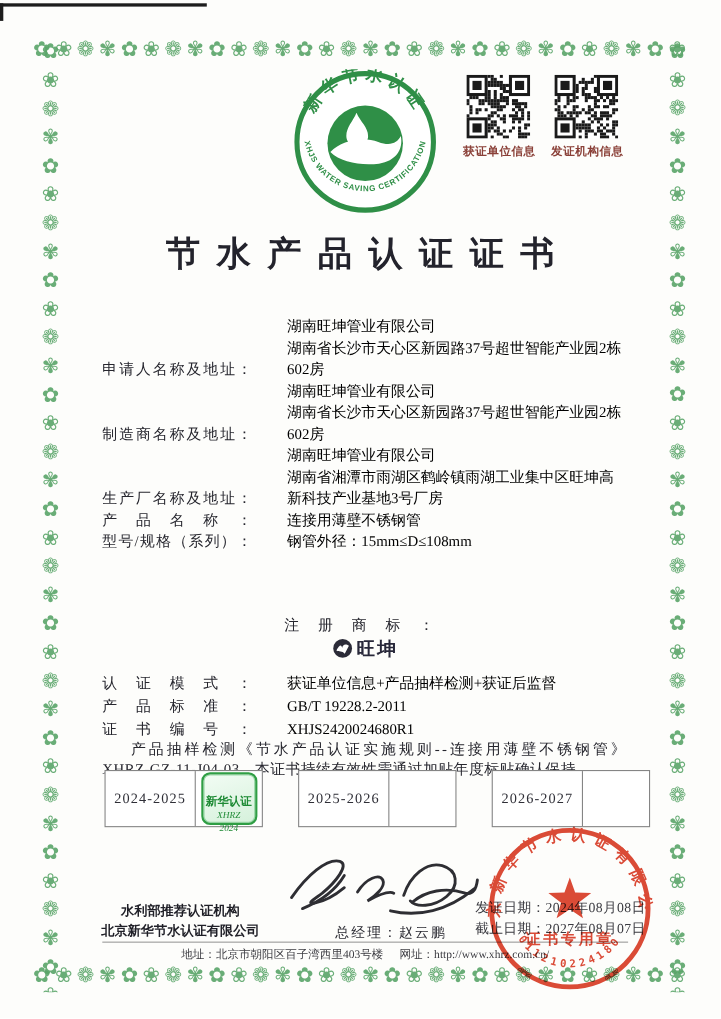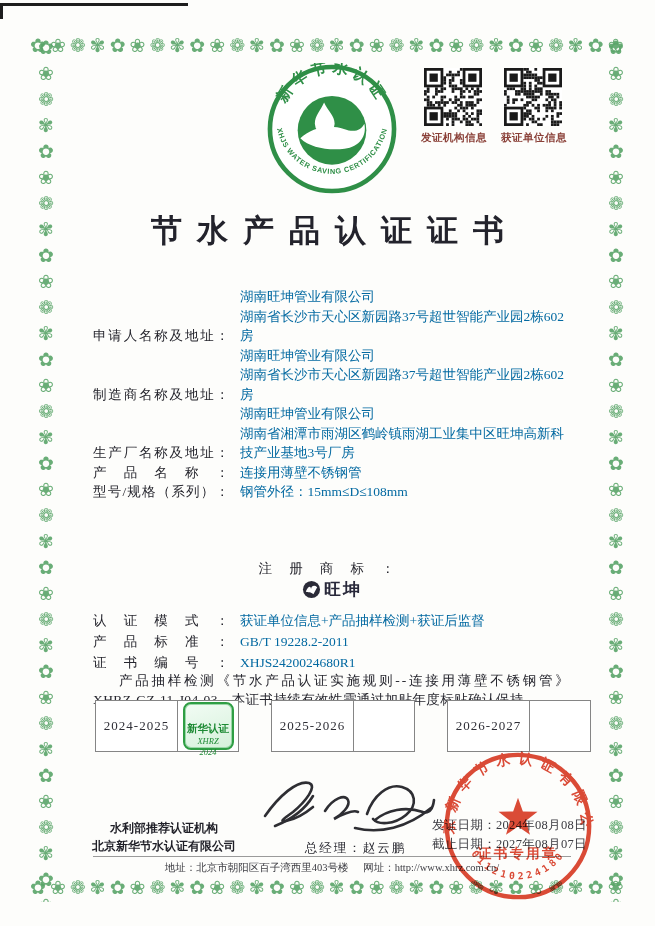--- a/index.html
+++ b/index.html
@@ -25,21 +25,21 @@
   .qr-item{width:64px;text-align:center;}
   .qr-item svg{width:58px;height:58px;display:block;margin:0 auto;}
   .qr-label{margin-top:5px;font-size:10.5px;font-weight:bold;color:#8a4038;letter-spacing:.5px;white-space:nowrap;}
   
   .title{position:absolute;top:210px;left:0;width:655px;text-align:center;
          font-size:31px;font-weight:bold;letter-spacing:15px;text-indent:15px;color:#23232c;}
   
   .fields{position:absolute;top:287px;left:93px;width:478px;font-size:13.5px;line-height:19.5px;}
   .frow{display:flex;align-items:flex-end;}
   .flabel{flex:none;width:136px;margin-right:11px;text-align:justify;text-align-last:justify;color:#26262e;}
-  .fval{flex:1;color:#0369a1;}
+  .fval{flex:1;color:#000000;margin-left:21px;}
   .fval .l{display:block;}
   
   .tmrow{position:absolute;top:560px;left:93px;width:478px;display:flex;font-size:13.5px;align-items:center;flex-direction:column;}
   .brand{display:flex;align-items:center;gap:3px;}
   .brand-name{font-size:17px;font-weight:bold;letter-spacing:2px;color:#28283a;
               font-family:"Liberation Sans","DejaVu Sans",sans-serif;}
   
   .certs{position:absolute;top:610px;left:93px;width:478px;font-size:13.5px;line-height:21px;}
   
   .compliance{position:absolute;top:671px;left:93px;width:478px;font-size:13.5px;line-height:19px;color:#26262e;}
@@ -94,172 +94,20 @@
       <text font-size="11" font-weight="bold" fill="#2f8f47" letter-spacing="1" font-family="Liberation Sans, DejaVu Sans, sans-serif">
         <textPath href="#arcBot" startOffset="50%" text-anchor="middle">XHJS WATER SAVING CERTIFICATION</textPath>
       </text>
       <circle cx="100" cy="102" r="52" fill="#2f8f47"></circle>
       <path fill="#ffffff" d="M88 60 C93 72 104 80 104 92 A15 15 0 1 1 74 92 C74 80 83 72 88 60 Z"></path>
       <path fill="#ffffff" d="M52 114 C68 98 96 92 118 100 C134 106 144 102 149 92 C153 110 142 127 119 130 C94 133 66 128 52 114 Z"></path>
     </svg>
   </div>
 
   <div class="qrs">
-    <div class="qr-item">
-      <svg viewBox="0 0 58 58">
-          <rect x="0" y="0" width="58" height="58" fill="#ffffff"></rect>
-          <rect x="35.904761904761905" y="0" width="2.761904761904762" height="2.761904761904762" fill="#1a1a1a"></rect>
-          <rect x="24.857142857142858" y="2.761904761904762" width="2.761904761904762" height="2.761904761904762" fill="#1a1a1a"></rect>
-          <rect x="33.14285714285714" y="2.761904761904762" width="2.761904761904762" height="2.761904761904762" fill="#1a1a1a"></rect>
-          <rect x="22.095238095238095" y="5.523809523809524" width="2.761904761904762" height="2.761904761904762" fill="#1a1a1a"></rect>
-          <rect x="24.857142857142858" y="5.523809523809524" width="2.761904761904762" height="2.761904761904762" fill="#1a1a1a"></rect>
-          <rect x="27.61904761904762" y="5.523809523809524" width="2.761904761904762" height="2.761904761904762" fill="#1a1a1a"></rect>
-          <rect x="30.38095238095238" y="5.523809523809524" width="2.761904761904762" height="2.761904761904762" fill="#1a1a1a"></rect>
-          <rect x="33.14285714285714" y="5.523809523809524" width="2.761904761904762" height="2.761904761904762" fill="#1a1a1a"></rect>
-          <rect x="19.333333333333332" y="8.285714285714285" width="2.761904761904762" height="2.761904761904762" fill="#1a1a1a"></rect>
-          <rect x="27.61904761904762" y="8.285714285714285" width="2.761904761904762" height="2.761904761904762" fill="#1a1a1a"></rect>
-          <rect x="19.333333333333332" y="11.047619047619047" width="2.761904761904762" height="2.761904761904762" fill="#1a1a1a"></rect>
-          <rect x="24.857142857142858" y="11.047619047619047" width="2.761904761904762" height="2.761904761904762" fill="#1a1a1a"></rect>
-          <rect x="27.61904761904762" y="11.047619047619047" width="2.761904761904762" height="2.761904761904762" fill="#1a1a1a"></rect>
-          <rect x="35.904761904761905" y="11.047619047619047" width="2.761904761904762" height="2.761904761904762" fill="#1a1a1a"></rect>
-          <rect x="19.333333333333332" y="13.80952380952381" width="2.761904761904762" height="2.761904761904762" fill="#1a1a1a"></rect>
-          <rect x="24.857142857142858" y="13.80952380952381" width="2.761904761904762" height="2.761904761904762" fill="#1a1a1a"></rect>
-          <rect x="35.904761904761905" y="13.80952380952381" width="2.761904761904762" height="2.761904761904762" fill="#1a1a1a"></rect>
-          <rect x="24.857142857142858" y="16.57142857142857" width="2.761904761904762" height="2.761904761904762" fill="#1a1a1a"></rect>
-          <rect x="27.61904761904762" y="16.57142857142857" width="2.761904761904762" height="2.761904761904762" fill="#1a1a1a"></rect>
-          <rect x="30.38095238095238" y="16.57142857142857" width="2.761904761904762" height="2.761904761904762" fill="#1a1a1a"></rect>
-          <rect x="2.761904761904762" y="19.333333333333332" width="2.761904761904762" height="2.761904761904762" fill="#1a1a1a"></rect>
-          <rect x="11.047619047619047" y="19.333333333333332" width="2.761904761904762" height="2.761904761904762" fill="#1a1a1a"></rect>
-          <rect x="16.57142857142857" y="19.333333333333332" width="2.761904761904762" height="2.761904761904762" fill="#1a1a1a"></rect>
-          <rect x="19.333333333333332" y="19.333333333333332" width="2.761904761904762" height="2.761904761904762" fill="#1a1a1a"></rect>
-          <rect x="27.61904761904762" y="19.333333333333332" width="2.761904761904762" height="2.761904761904762" fill="#1a1a1a"></rect>
-          <rect x="30.38095238095238" y="19.333333333333332" width="2.761904761904762" height="2.761904761904762" fill="#1a1a1a"></rect>
-          <rect x="33.14285714285714" y="19.333333333333332" width="2.761904761904762" height="2.761904761904762" fill="#1a1a1a"></rect>
-          <rect x="35.904761904761905" y="19.333333333333332" width="2.761904761904762" height="2.761904761904762" fill="#1a1a1a"></rect>
-          <rect x="41.42857142857143" y="19.333333333333332" width="2.761904761904762" height="2.761904761904762" fill="#1a1a1a"></rect>
-          <rect x="46.95238095238095" y="19.333333333333332" width="2.761904761904762" height="2.761904761904762" fill="#1a1a1a"></rect>
-          <rect x="52.476190476190474" y="19.333333333333332" width="2.761904761904762" height="2.761904761904762" fill="#1a1a1a"></rect>
-          <rect x="0" y="22.095238095238095" width="2.761904761904762" height="2.761904761904762" fill="#1a1a1a"></rect>
-          <rect x="2.761904761904762" y="22.095238095238095" width="2.761904761904762" height="2.761904761904762" fill="#1a1a1a"></rect>
-          <rect x="11.047619047619047" y="22.095238095238095" width="2.761904761904762" height="2.761904761904762" fill="#1a1a1a"></rect>
-          <rect x="13.80952380952381" y="22.095238095238095" width="2.761904761904762" height="2.761904761904762" fill="#1a1a1a"></rect>
-          <rect x="16.57142857142857" y="22.095238095238095" width="2.761904761904762" height="2.761904761904762" fill="#1a1a1a"></rect>
-          <rect x="27.61904761904762" y="22.095238095238095" width="2.761904761904762" height="2.761904761904762" fill="#1a1a1a"></rect>
-          <rect x="35.904761904761905" y="22.095238095238095" width="2.761904761904762" height="2.761904761904762" fill="#1a1a1a"></rect>
-          <rect x="38.666666666666664" y="22.095238095238095" width="2.761904761904762" height="2.761904761904762" fill="#1a1a1a"></rect>
-          <rect x="44.19047619047619" y="22.095238095238095" width="2.761904761904762" height="2.761904761904762" fill="#1a1a1a"></rect>
-          <rect x="49.714285714285715" y="22.095238095238095" width="2.761904761904762" height="2.761904761904762" fill="#1a1a1a"></rect>
-          <rect x="52.476190476190474" y="22.095238095238095" width="2.761904761904762" height="2.761904761904762" fill="#1a1a1a"></rect>
-          <rect x="55.23809523809524" y="22.095238095238095" width="2.761904761904762" height="2.761904761904762" fill="#1a1a1a"></rect>
-          <rect x="0" y="24.857142857142858" width="2.761904761904762" height="2.761904761904762" fill="#1a1a1a"></rect>
-          <rect x="11.047619047619047" y="24.857142857142858" width="2.761904761904762" height="2.761904761904762" fill="#1a1a1a"></rect>
-          <rect x="35.904761904761905" y="24.857142857142858" width="2.761904761904762" height="2.761904761904762" fill="#1a1a1a"></rect>
-          <rect x="49.714285714285715" y="24.857142857142858" width="2.761904761904762" height="2.761904761904762" fill="#1a1a1a"></rect>
-          <rect x="52.476190476190474" y="24.857142857142858" width="2.761904761904762" height="2.761904761904762" fill="#1a1a1a"></rect>
-          <rect x="2.761904761904762" y="27.61904761904762" width="2.761904761904762" height="2.761904761904762" fill="#1a1a1a"></rect>
-          <rect x="8.285714285714285" y="27.61904761904762" width="2.761904761904762" height="2.761904761904762" fill="#1a1a1a"></rect>
-          <rect x="16.57142857142857" y="27.61904761904762" width="2.761904761904762" height="2.761904761904762" fill="#1a1a1a"></rect>
-          <rect x="19.333333333333332" y="27.61904761904762" width="2.761904761904762" height="2.761904761904762" fill="#1a1a1a"></rect>
-          <rect x="30.38095238095238" y="27.61904761904762" width="2.761904761904762" height="2.761904761904762" fill="#1a1a1a"></rect>
-          <rect x="35.904761904761905" y="27.61904761904762" width="2.761904761904762" height="2.761904761904762" fill="#1a1a1a"></rect>
-          <rect x="38.666666666666664" y="27.61904761904762" width="2.761904761904762" height="2.761904761904762" fill="#1a1a1a"></rect>
-          <rect x="44.19047619047619" y="27.61904761904762" width="2.761904761904762" height="2.761904761904762" fill="#1a1a1a"></rect>
-          <rect x="46.95238095238095" y="27.61904761904762" width="2.761904761904762" height="2.761904761904762" fill="#1a1a1a"></rect>
-          <rect x="0" y="30.38095238095238" width="2.761904761904762" height="2.761904761904762" fill="#1a1a1a"></rect>
-          <rect x="2.761904761904762" y="30.38095238095238" width="2.761904761904762" height="2.761904761904762" fill="#1a1a1a"></rect>
-          <rect x="16.57142857142857" y="30.38095238095238" width="2.761904761904762" height="2.761904761904762" fill="#1a1a1a"></rect>
-          <rect x="24.857142857142858" y="30.38095238095238" width="2.761904761904762" height="2.761904761904762" fill="#1a1a1a"></rect>
-          <rect x="30.38095238095238" y="30.38095238095238" width="2.761904761904762" height="2.761904761904762" fill="#1a1a1a"></rect>
-          <rect x="33.14285714285714" y="30.38095238095238" width="2.761904761904762" height="2.761904761904762" fill="#1a1a1a"></rect>
-          <rect x="52.476190476190474" y="30.38095238095238" width="2.761904761904762" height="2.761904761904762" fill="#1a1a1a"></rect>
-          <rect x="55.23809523809524" y="30.38095238095238" width="2.761904761904762" height="2.761904761904762" fill="#1a1a1a"></rect>
-          <rect x="2.761904761904762" y="33.14285714285714" width="2.761904761904762" height="2.761904761904762" fill="#1a1a1a"></rect>
-          <rect x="5.523809523809524" y="33.14285714285714" width="2.761904761904762" height="2.761904761904762" fill="#1a1a1a"></rect>
-          <rect x="11.047619047619047" y="33.14285714285714" width="2.761904761904762" height="2.761904761904762" fill="#1a1a1a"></rect>
-          <rect x="13.80952380952381" y="33.14285714285714" width="2.761904761904762" height="2.761904761904762" fill="#1a1a1a"></rect>
-          <rect x="16.57142857142857" y="33.14285714285714" width="2.761904761904762" height="2.761904761904762" fill="#1a1a1a"></rect>
-          <rect x="19.333333333333332" y="33.14285714285714" width="2.761904761904762" height="2.761904761904762" fill="#1a1a1a"></rect>
-          <rect x="22.095238095238095" y="33.14285714285714" width="2.761904761904762" height="2.761904761904762" fill="#1a1a1a"></rect>
-          <rect x="27.61904761904762" y="33.14285714285714" width="2.761904761904762" height="2.761904761904762" fill="#1a1a1a"></rect>
-          <rect x="30.38095238095238" y="33.14285714285714" width="2.761904761904762" height="2.761904761904762" fill="#1a1a1a"></rect>
-          <rect x="35.904761904761905" y="33.14285714285714" width="2.761904761904762" height="2.761904761904762" fill="#1a1a1a"></rect>
-          <rect x="41.42857142857143" y="33.14285714285714" width="2.761904761904762" height="2.761904761904762" fill="#1a1a1a"></rect>
-          <rect x="44.19047619047619" y="33.14285714285714" width="2.761904761904762" height="2.761904761904762" fill="#1a1a1a"></rect>
-          <rect x="46.95238095238095" y="33.14285714285714" width="2.761904761904762" height="2.761904761904762" fill="#1a1a1a"></rect>
-          <rect x="52.476190476190474" y="33.14285714285714" width="2.761904761904762" height="2.761904761904762" fill="#1a1a1a"></rect>
-          <rect x="2.761904761904762" y="35.904761904761905" width="2.761904761904762" height="2.761904761904762" fill="#1a1a1a"></rect>
-          <rect x="5.523809523809524" y="35.904761904761905" width="2.761904761904762" height="2.761904761904762" fill="#1a1a1a"></rect>
-          <rect x="8.285714285714285" y="35.904761904761905" width="2.761904761904762" height="2.761904761904762" fill="#1a1a1a"></rect>
-          <rect x="13.80952380952381" y="35.904761904761905" width="2.761904761904762" height="2.761904761904762" fill="#1a1a1a"></rect>
-          <rect x="19.333333333333332" y="35.904761904761905" width="2.761904761904762" height="2.761904761904762" fill="#1a1a1a"></rect>
-          <rect x="33.14285714285714" y="35.904761904761905" width="2.761904761904762" height="2.761904761904762" fill="#1a1a1a"></rect>
-          <rect x="35.904761904761905" y="35.904761904761905" width="2.761904761904762" height="2.761904761904762" fill="#1a1a1a"></rect>
-          <rect x="41.42857142857143" y="35.904761904761905" width="2.761904761904762" height="2.761904761904762" fill="#1a1a1a"></rect>
-          <rect x="44.19047619047619" y="35.904761904761905" width="2.761904761904762" height="2.761904761904762" fill="#1a1a1a"></rect>
-          <rect x="46.95238095238095" y="35.904761904761905" width="2.761904761904762" height="2.761904761904762" fill="#1a1a1a"></rect>
-          <rect x="49.714285714285715" y="35.904761904761905" width="2.761904761904762" height="2.761904761904762" fill="#1a1a1a"></rect>
-          <rect x="30.38095238095238" y="38.666666666666664" width="2.761904761904762" height="2.761904761904762" fill="#1a1a1a"></rect>
-          <rect x="35.904761904761905" y="38.666666666666664" width="2.761904761904762" height="2.761904761904762" fill="#1a1a1a"></rect>
-          <rect x="38.666666666666664" y="38.666666666666664" width="2.761904761904762" height="2.761904761904762" fill="#1a1a1a"></rect>
-          <rect x="41.42857142857143" y="38.666666666666664" width="2.761904761904762" height="2.761904761904762" fill="#1a1a1a"></rect>
-          <rect x="46.95238095238095" y="38.666666666666664" width="2.761904761904762" height="2.761904761904762" fill="#1a1a1a"></rect>
-          <rect x="24.857142857142858" y="41.42857142857143" width="2.761904761904762" height="2.761904761904762" fill="#1a1a1a"></rect>
-          <rect x="33.14285714285714" y="41.42857142857143" width="2.761904761904762" height="2.761904761904762" fill="#1a1a1a"></rect>
-          <rect x="38.666666666666664" y="41.42857142857143" width="2.761904761904762" height="2.761904761904762" fill="#1a1a1a"></rect>
-          <rect x="52.476190476190474" y="41.42857142857143" width="2.761904761904762" height="2.761904761904762" fill="#1a1a1a"></rect>
-          <rect x="55.23809523809524" y="41.42857142857143" width="2.761904761904762" height="2.761904761904762" fill="#1a1a1a"></rect>
-          <rect x="19.333333333333332" y="44.19047619047619" width="2.761904761904762" height="2.761904761904762" fill="#1a1a1a"></rect>
-          <rect x="22.095238095238095" y="44.19047619047619" width="2.761904761904762" height="2.761904761904762" fill="#1a1a1a"></rect>
-          <rect x="24.857142857142858" y="44.19047619047619" width="2.761904761904762" height="2.761904761904762" fill="#1a1a1a"></rect>
-          <rect x="27.61904761904762" y="44.19047619047619" width="2.761904761904762" height="2.761904761904762" fill="#1a1a1a"></rect>
-          <rect x="30.38095238095238" y="44.19047619047619" width="2.761904761904762" height="2.761904761904762" fill="#1a1a1a"></rect>
-          <rect x="41.42857142857143" y="44.19047619047619" width="2.761904761904762" height="2.761904761904762" fill="#1a1a1a"></rect>
-          <rect x="46.95238095238095" y="44.19047619047619" width="2.761904761904762" height="2.761904761904762" fill="#1a1a1a"></rect>
-          <rect x="52.476190476190474" y="44.19047619047619" width="2.761904761904762" height="2.761904761904762" fill="#1a1a1a"></rect>
-          <rect x="55.23809523809524" y="44.19047619047619" width="2.761904761904762" height="2.761904761904762" fill="#1a1a1a"></rect>
-          <rect x="19.333333333333332" y="46.95238095238095" width="2.761904761904762" height="2.761904761904762" fill="#1a1a1a"></rect>
-          <rect x="22.095238095238095" y="46.95238095238095" width="2.761904761904762" height="2.761904761904762" fill="#1a1a1a"></rect>
-          <rect x="24.857142857142858" y="46.95238095238095" width="2.761904761904762" height="2.761904761904762" fill="#1a1a1a"></rect>
-          <rect x="27.61904761904762" y="46.95238095238095" width="2.761904761904762" height="2.761904761904762" fill="#1a1a1a"></rect>
-          <rect x="30.38095238095238" y="46.95238095238095" width="2.761904761904762" height="2.761904761904762" fill="#1a1a1a"></rect>
-          <rect x="38.666666666666664" y="46.95238095238095" width="2.761904761904762" height="2.761904761904762" fill="#1a1a1a"></rect>
-          <rect x="44.19047619047619" y="46.95238095238095" width="2.761904761904762" height="2.761904761904762" fill="#1a1a1a"></rect>
-          <rect x="52.476190476190474" y="46.95238095238095" width="2.761904761904762" height="2.761904761904762" fill="#1a1a1a"></rect>
-          <rect x="22.095238095238095" y="49.714285714285715" width="2.761904761904762" height="2.761904761904762" fill="#1a1a1a"></rect>
-          <rect x="27.61904761904762" y="49.714285714285715" width="2.761904761904762" height="2.761904761904762" fill="#1a1a1a"></rect>
-          <rect x="30.38095238095238" y="49.714285714285715" width="2.761904761904762" height="2.761904761904762" fill="#1a1a1a"></rect>
-          <rect x="33.14285714285714" y="49.714285714285715" width="2.761904761904762" height="2.761904761904762" fill="#1a1a1a"></rect>
-          <rect x="38.666666666666664" y="49.714285714285715" width="2.761904761904762" height="2.761904761904762" fill="#1a1a1a"></rect>
-          <rect x="41.42857142857143" y="49.714285714285715" width="2.761904761904762" height="2.761904761904762" fill="#1a1a1a"></rect>
-          <rect x="46.95238095238095" y="49.714285714285715" width="2.761904761904762" height="2.761904761904762" fill="#1a1a1a"></rect>
-          <rect x="49.714285714285715" y="49.714285714285715" width="2.761904761904762" height="2.761904761904762" fill="#1a1a1a"></rect>
-          <rect x="52.476190476190474" y="49.714285714285715" width="2.761904761904762" height="2.761904761904762" fill="#1a1a1a"></rect>
-          <rect x="27.61904761904762" y="52.476190476190474" width="2.761904761904762" height="2.761904761904762" fill="#1a1a1a"></rect>
-          <rect x="35.904761904761905" y="52.476190476190474" width="2.761904761904762" height="2.761904761904762" fill="#1a1a1a"></rect>
-          <rect x="41.42857142857143" y="52.476190476190474" width="2.761904761904762" height="2.761904761904762" fill="#1a1a1a"></rect>
-          <rect x="44.19047619047619" y="52.476190476190474" width="2.761904761904762" height="2.761904761904762" fill="#1a1a1a"></rect>
-          <rect x="52.476190476190474" y="52.476190476190474" width="2.761904761904762" height="2.761904761904762" fill="#1a1a1a"></rect>
-          <rect x="22.095238095238095" y="55.23809523809524" width="2.761904761904762" height="2.761904761904762" fill="#1a1a1a"></rect>
-          <rect x="27.61904761904762" y="55.23809523809524" width="2.761904761904762" height="2.761904761904762" fill="#1a1a1a"></rect>
-          <rect x="41.42857142857143" y="55.23809523809524" width="2.761904761904762" height="2.761904761904762" fill="#1a1a1a"></rect>
-          <rect x="44.19047619047619" y="55.23809523809524" width="2.761904761904762" height="2.761904761904762" fill="#1a1a1a"></rect>
-          <rect x="46.95238095238095" y="55.23809523809524" width="2.761904761904762" height="2.761904761904762" fill="#1a1a1a"></rect>
-          <rect x="55.23809523809524" y="55.23809523809524" width="2.761904761904762" height="2.761904761904762" fill="#1a1a1a"></rect>
-          <rect x="0" y="0" width="19.333333333333332" height="19.333333333333332" fill="#1a1a1a"></rect>
-          <rect x="2.761904761904762" y="2.761904761904762" width="13.80952380952381" height="13.80952380952381" fill="#ffffff"></rect>
-          <rect x="5.523809523809524" y="5.523809523809524" width="8.285714285714285" height="8.285714285714285" fill="#1a1a1a"></rect>
-          <rect x="38.666666666666664" y="0" width="19.333333333333332" height="19.333333333333332" fill="#1a1a1a"></rect>
-          <rect x="41.42857142857143" y="2.761904761904762" width="13.80952380952381" height="13.80952380952381" fill="#ffffff"></rect>
-          <rect x="44.19047619047619" y="5.523809523809524" width="8.285714285714285" height="8.285714285714285" fill="#1a1a1a"></rect>
-          <rect x="0" y="38.666666666666664" width="19.333333333333332" height="19.333333333333332" fill="#1a1a1a"></rect>
-          <rect x="2.761904761904762" y="41.42857142857143" width="13.80952380952381" height="13.80952380952381" fill="#ffffff"></rect>
-          <rect x="5.523809523809524" y="44.19047619047619" width="8.285714285714285" height="8.285714285714285" fill="#1a1a1a"></rect>
-        </svg>
-      <div class="qr-label">发证机构信息</div>
-    </div>
     <div class="qr-item">
       <svg viewBox="0 0 58 58">
           <rect x="0" y="0" width="58" height="58" fill="#ffffff"></rect>
           <rect x="19.333333333333332" y="0" width="2.761904761904762" height="2.761904761904762" fill="#1a1a1a"></rect>
           <rect x="22.095238095238095" y="0" width="2.761904761904762" height="2.761904761904762" fill="#1a1a1a"></rect>
           <rect x="30.38095238095238" y="0" width="2.761904761904762" height="2.761904761904762" fill="#1a1a1a"></rect>
           <rect x="22.095238095238095" y="2.761904761904762" width="2.761904761904762" height="2.761904761904762" fill="#1a1a1a"></rect>
           <rect x="24.857142857142858" y="2.761904761904762" width="2.761904761904762" height="2.761904761904762" fill="#1a1a1a"></rect>
           <rect x="19.333333333333332" y="5.523809523809524" width="2.761904761904762" height="2.761904761904762" fill="#1a1a1a"></rect>
           <rect x="22.095238095238095" y="5.523809523809524" width="2.761904761904762" height="2.761904761904762" fill="#1a1a1a"></rect>
@@ -399,20 +247,172 @@
           <rect x="5.523809523809524" y="5.523809523809524" width="8.285714285714285" height="8.285714285714285" fill="#1a1a1a"></rect>
           <rect x="38.666666666666664" y="0" width="19.333333333333332" height="19.333333333333332" fill="#1a1a1a"></rect>
           <rect x="41.42857142857143" y="2.761904761904762" width="13.80952380952381" height="13.80952380952381" fill="#ffffff"></rect>
           <rect x="44.19047619047619" y="5.523809523809524" width="8.285714285714285" height="8.285714285714285" fill="#1a1a1a"></rect>
           <rect x="0" y="38.666666666666664" width="19.333333333333332" height="19.333333333333332" fill="#1a1a1a"></rect>
           <rect x="2.761904761904762" y="41.42857142857143" width="13.80952380952381" height="13.80952380952381" fill="#ffffff"></rect>
           <rect x="5.523809523809524" y="44.19047619047619" width="8.285714285714285" height="8.285714285714285" fill="#1a1a1a"></rect>
         </svg>
       <div class="qr-label">获证单位信息</div>
     </div>
+    <div class="qr-item">
+      <svg viewBox="0 0 58 58">
+          <rect x="0" y="0" width="58" height="58" fill="#ffffff"></rect>
+          <rect x="35.904761904761905" y="0" width="2.761904761904762" height="2.761904761904762" fill="#1a1a1a"></rect>
+          <rect x="24.857142857142858" y="2.761904761904762" width="2.761904761904762" height="2.761904761904762" fill="#1a1a1a"></rect>
+          <rect x="33.14285714285714" y="2.761904761904762" width="2.761904761904762" height="2.761904761904762" fill="#1a1a1a"></rect>
+          <rect x="22.095238095238095" y="5.523809523809524" width="2.761904761904762" height="2.761904761904762" fill="#1a1a1a"></rect>
+          <rect x="24.857142857142858" y="5.523809523809524" width="2.761904761904762" height="2.761904761904762" fill="#1a1a1a"></rect>
+          <rect x="27.61904761904762" y="5.523809523809524" width="2.761904761904762" height="2.761904761904762" fill="#1a1a1a"></rect>
+          <rect x="30.38095238095238" y="5.523809523809524" width="2.761904761904762" height="2.761904761904762" fill="#1a1a1a"></rect>
+          <rect x="33.14285714285714" y="5.523809523809524" width="2.761904761904762" height="2.761904761904762" fill="#1a1a1a"></rect>
+          <rect x="19.333333333333332" y="8.285714285714285" width="2.761904761904762" height="2.761904761904762" fill="#1a1a1a"></rect>
+          <rect x="27.61904761904762" y="8.285714285714285" width="2.761904761904762" height="2.761904761904762" fill="#1a1a1a"></rect>
+          <rect x="19.333333333333332" y="11.047619047619047" width="2.761904761904762" height="2.761904761904762" fill="#1a1a1a"></rect>
+          <rect x="24.857142857142858" y="11.047619047619047" width="2.761904761904762" height="2.761904761904762" fill="#1a1a1a"></rect>
+          <rect x="27.61904761904762" y="11.047619047619047" width="2.761904761904762" height="2.761904761904762" fill="#1a1a1a"></rect>
+          <rect x="35.904761904761905" y="11.047619047619047" width="2.761904761904762" height="2.761904761904762" fill="#1a1a1a"></rect>
+          <rect x="19.333333333333332" y="13.80952380952381" width="2.761904761904762" height="2.761904761904762" fill="#1a1a1a"></rect>
+          <rect x="24.857142857142858" y="13.80952380952381" width="2.761904761904762" height="2.761904761904762" fill="#1a1a1a"></rect>
+          <rect x="35.904761904761905" y="13.80952380952381" width="2.761904761904762" height="2.761904761904762" fill="#1a1a1a"></rect>
+          <rect x="24.857142857142858" y="16.57142857142857" width="2.761904761904762" height="2.761904761904762" fill="#1a1a1a"></rect>
+          <rect x="27.61904761904762" y="16.57142857142857" width="2.761904761904762" height="2.761904761904762" fill="#1a1a1a"></rect>
+          <rect x="30.38095238095238" y="16.57142857142857" width="2.761904761904762" height="2.761904761904762" fill="#1a1a1a"></rect>
+          <rect x="2.761904761904762" y="19.333333333333332" width="2.761904761904762" height="2.761904761904762" fill="#1a1a1a"></rect>
+          <rect x="11.047619047619047" y="19.333333333333332" width="2.761904761904762" height="2.761904761904762" fill="#1a1a1a"></rect>
+          <rect x="16.57142857142857" y="19.333333333333332" width="2.761904761904762" height="2.761904761904762" fill="#1a1a1a"></rect>
+          <rect x="19.333333333333332" y="19.333333333333332" width="2.761904761904762" height="2.761904761904762" fill="#1a1a1a"></rect>
+          <rect x="27.61904761904762" y="19.333333333333332" width="2.761904761904762" height="2.761904761904762" fill="#1a1a1a"></rect>
+          <rect x="30.38095238095238" y="19.333333333333332" width="2.761904761904762" height="2.761904761904762" fill="#1a1a1a"></rect>
+          <rect x="33.14285714285714" y="19.333333333333332" width="2.761904761904762" height="2.761904761904762" fill="#1a1a1a"></rect>
+          <rect x="35.904761904761905" y="19.333333333333332" width="2.761904761904762" height="2.761904761904762" fill="#1a1a1a"></rect>
+          <rect x="41.42857142857143" y="19.333333333333332" width="2.761904761904762" height="2.761904761904762" fill="#1a1a1a"></rect>
+          <rect x="46.95238095238095" y="19.333333333333332" width="2.761904761904762" height="2.761904761904762" fill="#1a1a1a"></rect>
+          <rect x="52.476190476190474" y="19.333333333333332" width="2.761904761904762" height="2.761904761904762" fill="#1a1a1a"></rect>
+          <rect x="0" y="22.095238095238095" width="2.761904761904762" height="2.761904761904762" fill="#1a1a1a"></rect>
+          <rect x="2.761904761904762" y="22.095238095238095" width="2.761904761904762" height="2.761904761904762" fill="#1a1a1a"></rect>
+          <rect x="11.047619047619047" y="22.095238095238095" width="2.761904761904762" height="2.761904761904762" fill="#1a1a1a"></rect>
+          <rect x="13.80952380952381" y="22.095238095238095" width="2.761904761904762" height="2.761904761904762" fill="#1a1a1a"></rect>
+          <rect x="16.57142857142857" y="22.095238095238095" width="2.761904761904762" height="2.761904761904762" fill="#1a1a1a"></rect>
+          <rect x="27.61904761904762" y="22.095238095238095" width="2.761904761904762" height="2.761904761904762" fill="#1a1a1a"></rect>
+          <rect x="35.904761904761905" y="22.095238095238095" width="2.761904761904762" height="2.761904761904762" fill="#1a1a1a"></rect>
+          <rect x="38.666666666666664" y="22.095238095238095" width="2.761904761904762" height="2.761904761904762" fill="#1a1a1a"></rect>
+          <rect x="44.19047619047619" y="22.095238095238095" width="2.761904761904762" height="2.761904761904762" fill="#1a1a1a"></rect>
+          <rect x="49.714285714285715" y="22.095238095238095" width="2.761904761904762" height="2.761904761904762" fill="#1a1a1a"></rect>
+          <rect x="52.476190476190474" y="22.095238095238095" width="2.761904761904762" height="2.761904761904762" fill="#1a1a1a"></rect>
+          <rect x="55.23809523809524" y="22.095238095238095" width="2.761904761904762" height="2.761904761904762" fill="#1a1a1a"></rect>
+          <rect x="0" y="24.857142857142858" width="2.761904761904762" height="2.761904761904762" fill="#1a1a1a"></rect>
+          <rect x="11.047619047619047" y="24.857142857142858" width="2.761904761904762" height="2.761904761904762" fill="#1a1a1a"></rect>
+          <rect x="35.904761904761905" y="24.857142857142858" width="2.761904761904762" height="2.761904761904762" fill="#1a1a1a"></rect>
+          <rect x="49.714285714285715" y="24.857142857142858" width="2.761904761904762" height="2.761904761904762" fill="#1a1a1a"></rect>
+          <rect x="52.476190476190474" y="24.857142857142858" width="2.761904761904762" height="2.761904761904762" fill="#1a1a1a"></rect>
+          <rect x="2.761904761904762" y="27.61904761904762" width="2.761904761904762" height="2.761904761904762" fill="#1a1a1a"></rect>
+          <rect x="8.285714285714285" y="27.61904761904762" width="2.761904761904762" height="2.761904761904762" fill="#1a1a1a"></rect>
+          <rect x="16.57142857142857" y="27.61904761904762" width="2.761904761904762" height="2.761904761904762" fill="#1a1a1a"></rect>
+          <rect x="19.333333333333332" y="27.61904761904762" width="2.761904761904762" height="2.761904761904762" fill="#1a1a1a"></rect>
+          <rect x="30.38095238095238" y="27.61904761904762" width="2.761904761904762" height="2.761904761904762" fill="#1a1a1a"></rect>
+          <rect x="35.904761904761905" y="27.61904761904762" width="2.761904761904762" height="2.761904761904762" fill="#1a1a1a"></rect>
+          <rect x="38.666666666666664" y="27.61904761904762" width="2.761904761904762" height="2.761904761904762" fill="#1a1a1a"></rect>
+          <rect x="44.19047619047619" y="27.61904761904762" width="2.761904761904762" height="2.761904761904762" fill="#1a1a1a"></rect>
+          <rect x="46.95238095238095" y="27.61904761904762" width="2.761904761904762" height="2.761904761904762" fill="#1a1a1a"></rect>
+          <rect x="0" y="30.38095238095238" width="2.761904761904762" height="2.761904761904762" fill="#1a1a1a"></rect>
+          <rect x="2.761904761904762" y="30.38095238095238" width="2.761904761904762" height="2.761904761904762" fill="#1a1a1a"></rect>
+          <rect x="16.57142857142857" y="30.38095238095238" width="2.761904761904762" height="2.761904761904762" fill="#1a1a1a"></rect>
+          <rect x="24.857142857142858" y="30.38095238095238" width="2.761904761904762" height="2.761904761904762" fill="#1a1a1a"></rect>
+          <rect x="30.38095238095238" y="30.38095238095238" width="2.761904761904762" height="2.761904761904762" fill="#1a1a1a"></rect>
+          <rect x="33.14285714285714" y="30.38095238095238" width="2.761904761904762" height="2.761904761904762" fill="#1a1a1a"></rect>
+          <rect x="52.476190476190474" y="30.38095238095238" width="2.761904761904762" height="2.761904761904762" fill="#1a1a1a"></rect>
+          <rect x="55.23809523809524" y="30.38095238095238" width="2.761904761904762" height="2.761904761904762" fill="#1a1a1a"></rect>
+          <rect x="2.761904761904762" y="33.14285714285714" width="2.761904761904762" height="2.761904761904762" fill="#1a1a1a"></rect>
+          <rect x="5.523809523809524" y="33.14285714285714" width="2.761904761904762" height="2.761904761904762" fill="#1a1a1a"></rect>
+          <rect x="11.047619047619047" y="33.14285714285714" width="2.761904761904762" height="2.761904761904762" fill="#1a1a1a"></rect>
+          <rect x="13.80952380952381" y="33.14285714285714" width="2.761904761904762" height="2.761904761904762" fill="#1a1a1a"></rect>
+          <rect x="16.57142857142857" y="33.14285714285714" width="2.761904761904762" height="2.761904761904762" fill="#1a1a1a"></rect>
+          <rect x="19.333333333333332" y="33.14285714285714" width="2.761904761904762" height="2.761904761904762" fill="#1a1a1a"></rect>
+          <rect x="22.095238095238095" y="33.14285714285714" width="2.761904761904762" height="2.761904761904762" fill="#1a1a1a"></rect>
+          <rect x="27.61904761904762" y="33.14285714285714" width="2.761904761904762" height="2.761904761904762" fill="#1a1a1a"></rect>
+          <rect x="30.38095238095238" y="33.14285714285714" width="2.761904761904762" height="2.761904761904762" fill="#1a1a1a"></rect>
+          <rect x="35.904761904761905" y="33.14285714285714" width="2.761904761904762" height="2.761904761904762" fill="#1a1a1a"></rect>
+          <rect x="41.42857142857143" y="33.14285714285714" width="2.761904761904762" height="2.761904761904762" fill="#1a1a1a"></rect>
+          <rect x="44.19047619047619" y="33.14285714285714" width="2.761904761904762" height="2.761904761904762" fill="#1a1a1a"></rect>
+          <rect x="46.95238095238095" y="33.14285714285714" width="2.761904761904762" height="2.761904761904762" fill="#1a1a1a"></rect>
+          <rect x="52.476190476190474" y="33.14285714285714" width="2.761904761904762" height="2.761904761904762" fill="#1a1a1a"></rect>
+          <rect x="2.761904761904762" y="35.904761904761905" width="2.761904761904762" height="2.761904761904762" fill="#1a1a1a"></rect>
+          <rect x="5.523809523809524" y="35.904761904761905" width="2.761904761904762" height="2.761904761904762" fill="#1a1a1a"></rect>
+          <rect x="8.285714285714285" y="35.904761904761905" width="2.761904761904762" height="2.761904761904762" fill="#1a1a1a"></rect>
+          <rect x="13.80952380952381" y="35.904761904761905" width="2.761904761904762" height="2.761904761904762" fill="#1a1a1a"></rect>
+          <rect x="19.333333333333332" y="35.904761904761905" width="2.761904761904762" height="2.761904761904762" fill="#1a1a1a"></rect>
+          <rect x="33.14285714285714" y="35.904761904761905" width="2.761904761904762" height="2.761904761904762" fill="#1a1a1a"></rect>
+          <rect x="35.904761904761905" y="35.904761904761905" width="2.761904761904762" height="2.761904761904762" fill="#1a1a1a"></rect>
+          <rect x="41.42857142857143" y="35.904761904761905" width="2.761904761904762" height="2.761904761904762" fill="#1a1a1a"></rect>
+          <rect x="44.19047619047619" y="35.904761904761905" width="2.761904761904762" height="2.761904761904762" fill="#1a1a1a"></rect>
+          <rect x="46.95238095238095" y="35.904761904761905" width="2.761904761904762" height="2.761904761904762" fill="#1a1a1a"></rect>
+          <rect x="49.714285714285715" y="35.904761904761905" width="2.761904761904762" height="2.761904761904762" fill="#1a1a1a"></rect>
+          <rect x="30.38095238095238" y="38.666666666666664" width="2.761904761904762" height="2.761904761904762" fill="#1a1a1a"></rect>
+          <rect x="35.904761904761905" y="38.666666666666664" width="2.761904761904762" height="2.761904761904762" fill="#1a1a1a"></rect>
+          <rect x="38.666666666666664" y="38.666666666666664" width="2.761904761904762" height="2.761904761904762" fill="#1a1a1a"></rect>
+          <rect x="41.42857142857143" y="38.666666666666664" width="2.761904761904762" height="2.761904761904762" fill="#1a1a1a"></rect>
+          <rect x="46.95238095238095" y="38.666666666666664" width="2.761904761904762" height="2.761904761904762" fill="#1a1a1a"></rect>
+          <rect x="24.857142857142858" y="41.42857142857143" width="2.761904761904762" height="2.761904761904762" fill="#1a1a1a"></rect>
+          <rect x="33.14285714285714" y="41.42857142857143" width="2.761904761904762" height="2.761904761904762" fill="#1a1a1a"></rect>
+          <rect x="38.666666666666664" y="41.42857142857143" width="2.761904761904762" height="2.761904761904762" fill="#1a1a1a"></rect>
+          <rect x="52.476190476190474" y="41.42857142857143" width="2.761904761904762" height="2.761904761904762" fill="#1a1a1a"></rect>
+          <rect x="55.23809523809524" y="41.42857142857143" width="2.761904761904762" height="2.761904761904762" fill="#1a1a1a"></rect>
+          <rect x="19.333333333333332" y="44.19047619047619" width="2.761904761904762" height="2.761904761904762" fill="#1a1a1a"></rect>
+          <rect x="22.095238095238095" y="44.19047619047619" width="2.761904761904762" height="2.761904761904762" fill="#1a1a1a"></rect>
+          <rect x="24.857142857142858" y="44.19047619047619" width="2.761904761904762" height="2.761904761904762" fill="#1a1a1a"></rect>
+          <rect x="27.61904761904762" y="44.19047619047619" width="2.761904761904762" height="2.761904761904762" fill="#1a1a1a"></rect>
+          <rect x="30.38095238095238" y="44.19047619047619" width="2.761904761904762" height="2.761904761904762" fill="#1a1a1a"></rect>
+          <rect x="41.42857142857143" y="44.19047619047619" width="2.761904761904762" height="2.761904761904762" fill="#1a1a1a"></rect>
+          <rect x="46.95238095238095" y="44.19047619047619" width="2.761904761904762" height="2.761904761904762" fill="#1a1a1a"></rect>
+          <rect x="52.476190476190474" y="44.19047619047619" width="2.761904761904762" height="2.761904761904762" fill="#1a1a1a"></rect>
+          <rect x="55.23809523809524" y="44.19047619047619" width="2.761904761904762" height="2.761904761904762" fill="#1a1a1a"></rect>
+          <rect x="19.333333333333332" y="46.95238095238095" width="2.761904761904762" height="2.761904761904762" fill="#1a1a1a"></rect>
+          <rect x="22.095238095238095" y="46.95238095238095" width="2.761904761904762" height="2.761904761904762" fill="#1a1a1a"></rect>
+          <rect x="24.857142857142858" y="46.95238095238095" width="2.761904761904762" height="2.761904761904762" fill="#1a1a1a"></rect>
+          <rect x="27.61904761904762" y="46.95238095238095" width="2.761904761904762" height="2.761904761904762" fill="#1a1a1a"></rect>
+          <rect x="30.38095238095238" y="46.95238095238095" width="2.761904761904762" height="2.761904761904762" fill="#1a1a1a"></rect>
+          <rect x="38.666666666666664" y="46.95238095238095" width="2.761904761904762" height="2.761904761904762" fill="#1a1a1a"></rect>
+          <rect x="44.19047619047619" y="46.95238095238095" width="2.761904761904762" height="2.761904761904762" fill="#1a1a1a"></rect>
+          <rect x="52.476190476190474" y="46.95238095238095" width="2.761904761904762" height="2.761904761904762" fill="#1a1a1a"></rect>
+          <rect x="22.095238095238095" y="49.714285714285715" width="2.761904761904762" height="2.761904761904762" fill="#1a1a1a"></rect>
+          <rect x="27.61904761904762" y="49.714285714285715" width="2.761904761904762" height="2.761904761904762" fill="#1a1a1a"></rect>
+          <rect x="30.38095238095238" y="49.714285714285715" width="2.761904761904762" height="2.761904761904762" fill="#1a1a1a"></rect>
+          <rect x="33.14285714285714" y="49.714285714285715" width="2.761904761904762" height="2.761904761904762" fill="#1a1a1a"></rect>
+          <rect x="38.666666666666664" y="49.714285714285715" width="2.761904761904762" height="2.761904761904762" fill="#1a1a1a"></rect>
+          <rect x="41.42857142857143" y="49.714285714285715" width="2.761904761904762" height="2.761904761904762" fill="#1a1a1a"></rect>
+          <rect x="46.95238095238095" y="49.714285714285715" width="2.761904761904762" height="2.761904761904762" fill="#1a1a1a"></rect>
+          <rect x="49.714285714285715" y="49.714285714285715" width="2.761904761904762" height="2.761904761904762" fill="#1a1a1a"></rect>
+          <rect x="52.476190476190474" y="49.714285714285715" width="2.761904761904762" height="2.761904761904762" fill="#1a1a1a"></rect>
+          <rect x="27.61904761904762" y="52.476190476190474" width="2.761904761904762" height="2.761904761904762" fill="#1a1a1a"></rect>
+          <rect x="35.904761904761905" y="52.476190476190474" width="2.761904761904762" height="2.761904761904762" fill="#1a1a1a"></rect>
+          <rect x="41.42857142857143" y="52.476190476190474" width="2.761904761904762" height="2.761904761904762" fill="#1a1a1a"></rect>
+          <rect x="44.19047619047619" y="52.476190476190474" width="2.761904761904762" height="2.761904761904762" fill="#1a1a1a"></rect>
+          <rect x="52.476190476190474" y="52.476190476190474" width="2.761904761904762" height="2.761904761904762" fill="#1a1a1a"></rect>
+          <rect x="22.095238095238095" y="55.23809523809524" width="2.761904761904762" height="2.761904761904762" fill="#1a1a1a"></rect>
+          <rect x="27.61904761904762" y="55.23809523809524" width="2.761904761904762" height="2.761904761904762" fill="#1a1a1a"></rect>
+          <rect x="41.42857142857143" y="55.23809523809524" width="2.761904761904762" height="2.761904761904762" fill="#1a1a1a"></rect>
+          <rect x="44.19047619047619" y="55.23809523809524" width="2.761904761904762" height="2.761904761904762" fill="#1a1a1a"></rect>
+          <rect x="46.95238095238095" y="55.23809523809524" width="2.761904761904762" height="2.761904761904762" fill="#1a1a1a"></rect>
+          <rect x="55.23809523809524" y="55.23809523809524" width="2.761904761904762" height="2.761904761904762" fill="#1a1a1a"></rect>
+          <rect x="0" y="0" width="19.333333333333332" height="19.333333333333332" fill="#1a1a1a"></rect>
+          <rect x="2.761904761904762" y="2.761904761904762" width="13.80952380952381" height="13.80952380952381" fill="#ffffff"></rect>
+          <rect x="5.523809523809524" y="5.523809523809524" width="8.285714285714285" height="8.285714285714285" fill="#1a1a1a"></rect>
+          <rect x="38.666666666666664" y="0" width="19.333333333333332" height="19.333333333333332" fill="#1a1a1a"></rect>
+          <rect x="41.42857142857143" y="2.761904761904762" width="13.80952380952381" height="13.80952380952381" fill="#ffffff"></rect>
+          <rect x="44.19047619047619" y="5.523809523809524" width="8.285714285714285" height="8.285714285714285" fill="#1a1a1a"></rect>
+          <rect x="0" y="38.666666666666664" width="19.333333333333332" height="19.333333333333332" fill="#1a1a1a"></rect>
+          <rect x="2.761904761904762" y="41.42857142857143" width="13.80952380952381" height="13.80952380952381" fill="#ffffff"></rect>
+          <rect x="5.523809523809524" y="44.19047619047619" width="8.285714285714285" height="8.285714285714285" fill="#1a1a1a"></rect>
+        </svg>
+      <div class="qr-label">发证机构信息</div>
+    </div>
   </div>
 
   <div class="title">节水产品认证证书</div>
 
   <div class="fields">
     <div class="frow">
       <div class="flabel">申请人名称及地址：</div>
       <div class="fval">
         <span class="l">湖南旺坤管业有限公司</span>
         <span class="l">湖南省长沙市天心区新园路37号超世智能产业园2栋602房</span>

